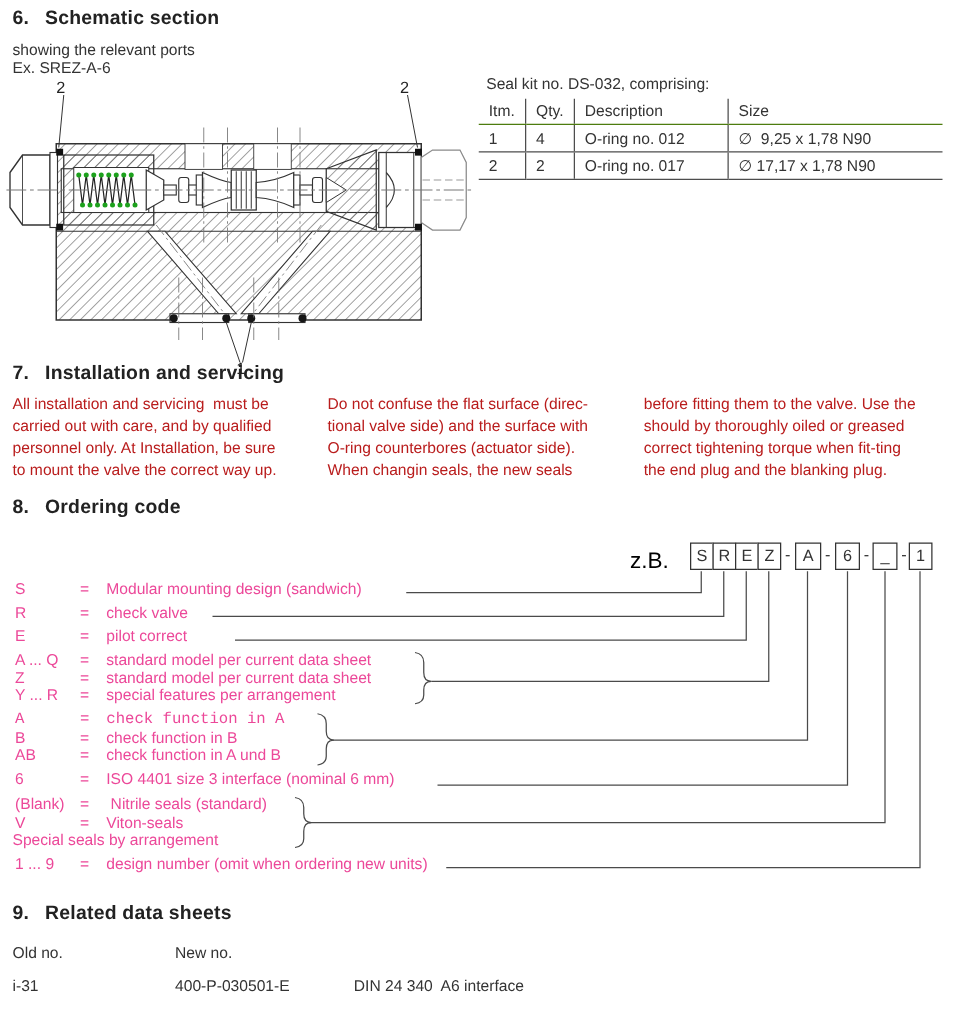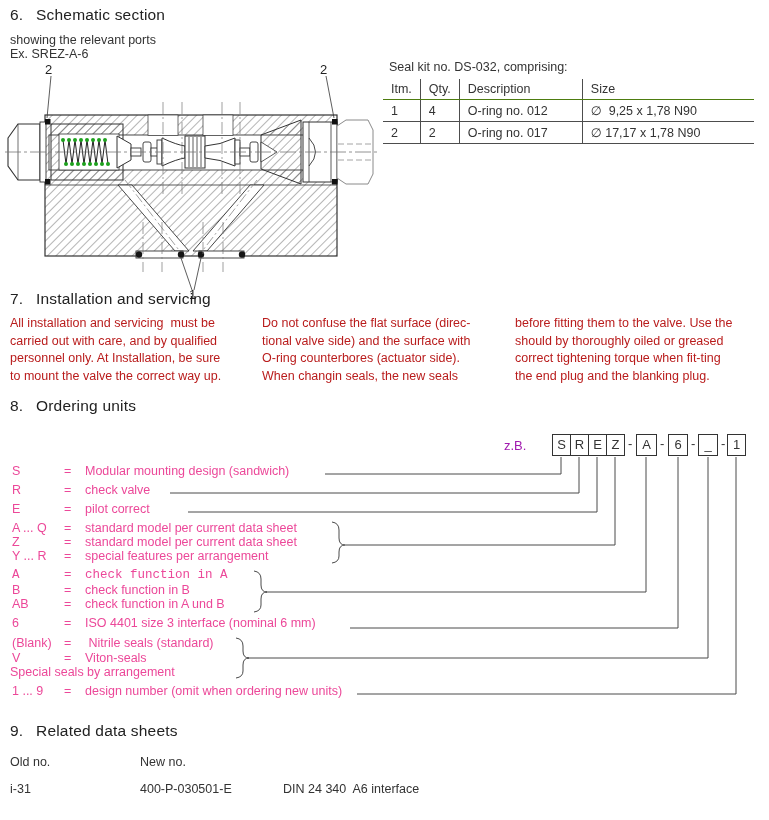--- a/index.html
+++ b/index.html
@@ -1,20 +1,20 @@
 <!DOCTYPE html>
 <html><head>
 <meta charset="utf-8">
 <style>
   html,body{margin:0;padding:0;background:#fff;}
   #page{position:relative;width:769px;height:820px;background:#ffffff;overflow:hidden;
         font-family:"Liberation Sans", sans-serif;color:#2d2d2d;}
   .abs{position:absolute;}
   .t{white-space:pre;}
-  .h{font-size:15.5px;font-weight:normal;letter-spacing:.2px;color:#222;}
+  .h{font-size:15.5px;font-weight:bold;letter-spacing:.2px;color:#222;}
   .h .num{display:inline-block;width:26px;}
   .sub{font-size:12.5px;color:#333;}
   .par{font-size:12.5px;color:#b91c1c;}
   .par div{height:17.6px;white-space:pre;}
   
   #sealkit{left:383px;top:60px;width:374px;}
   #sealkit .ttl{font-size:12.5px;margin:0 0 5px 6px;white-space:pre;color:#333;}
   #sealkit table{border-collapse:collapse;font-size:12.5px;color:#333;}
   #sealkit th,#sealkit td{font-weight:normal;text-align:left;padding:3px 8px;white-space:pre;
         border-left:1px solid #4d4d4d;}
@@ -22,21 +22,21 @@
   #sealkit th{border-bottom:1px solid #4d7c0f;}
   #sealkit td{border-bottom:1px solid #4d4d4d;}
   
   .crow{position:absolute;left:12px;font-size:12.5px;color:#ec4899;white-space:pre;}
   .crow .k{display:inline-block;width:52px;}
   .crow .k.wide{width:auto;}
   .crow .e{display:inline-block;width:21px;}
   .cbox{position:absolute;top:434px;height:22px;border:1.4px solid #333;box-sizing:border-box;
         font-size:13px;color:#333;text-align:center;line-height:19px;background:#fff;}
   .cdash{position:absolute;top:434px;height:22px;line-height:20px;font-size:13px;color:#333;}
-  #zb{left:504px;top:438px;font-size:13px;color:#a21caf;}
+  #zb{left:504px;top:438px;font-size:18px;color:#000000;}
   svg{display:block;}
 </style>
 </head>
 <body>
 
 <div id="page">
 
   <div class="abs h" style="left:10px;top:6px;">
     <span class="num">6.</span><span>Schematic section</span>
   </div>
@@ -200,21 +200,21 @@
     <div>When changin seals, the new seals</div>
   </div>
   <div class="abs par" style="left:515px;top:316px;width:252px;">
     <div>before fitting them to the valve. Use the</div>
     <div>should by thoroughly oiled or greased</div>
     <div>correct tightening torque when fit-ting</div>
     <div>the end plug and the blanking plug.</div>
   </div>
 
   <div class="abs h" style="left:10px;top:397px;">
-    <span class="num">8.</span><span>Ordering units</span>
+    <span class="num">8.</span><span>Ordering code</span>
   </div>
 
   <div class="abs" id="zb">z.B.</div>
 
   <div class="cbox" style="left:552px;width:19px;">S</div>
   <div class="cbox" style="left:570px;width:19px;">R</div>
   <div class="cbox" style="left:588px;width:19px;">E</div>
   <div class="cbox" style="left:606px;width:19px;">Z</div>
   <div class="cdash" style="left:628px;">-</div>
   <div class="cbox" style="left:636px;width:21px;">A</div>

